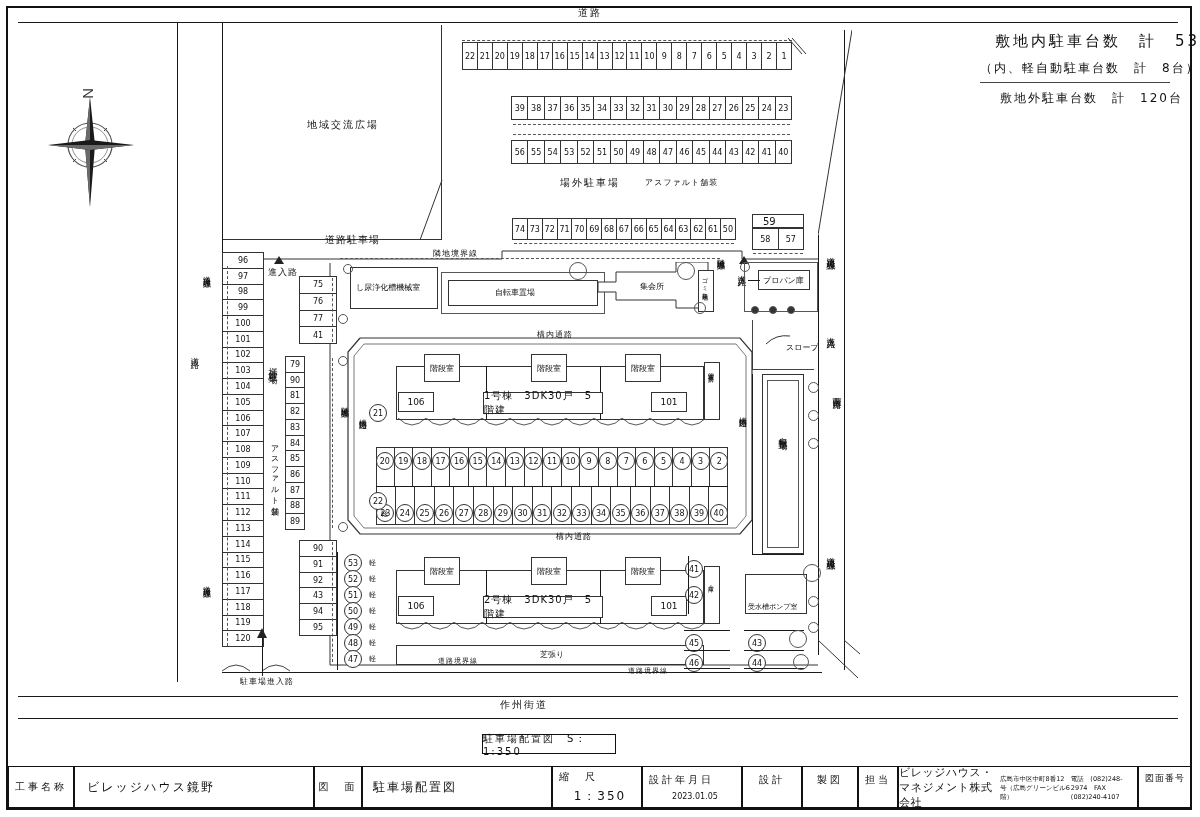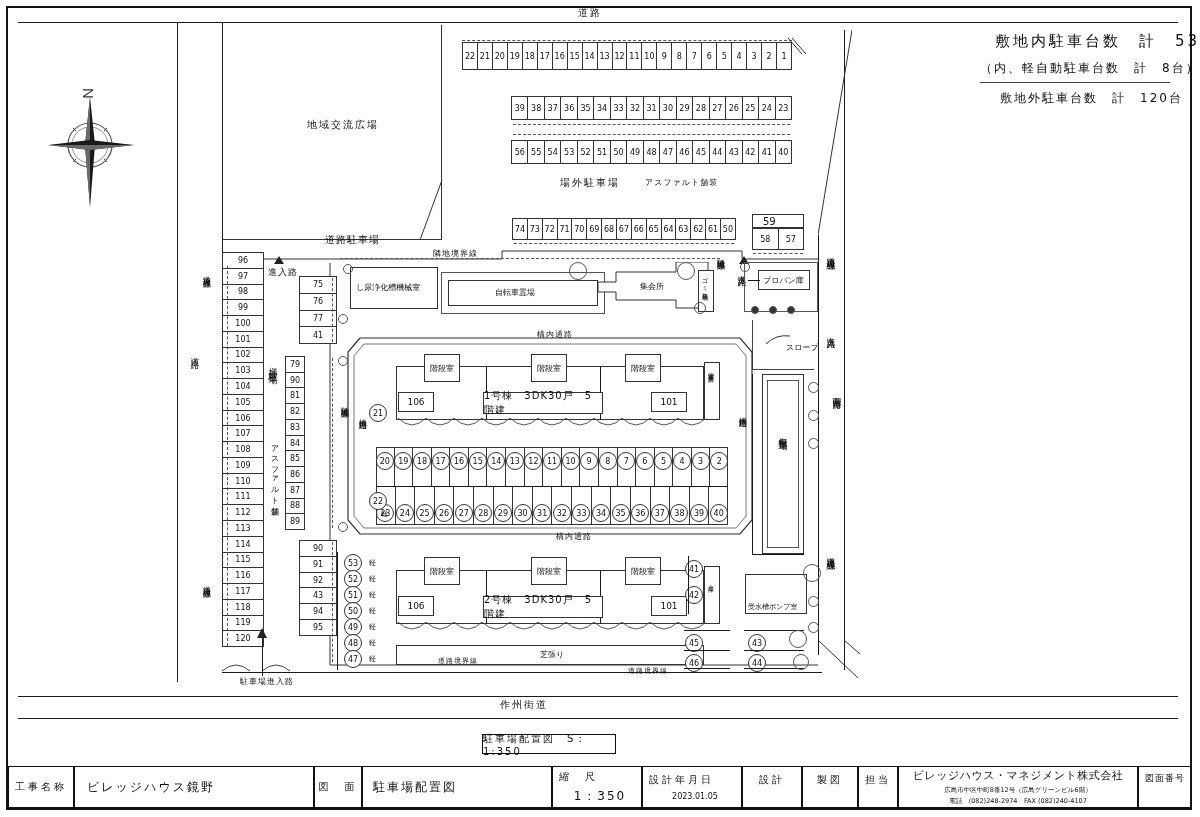--- a/index.html
+++ b/index.html
@@ -581,21 +581,21 @@
   </div>
   <div class="tb" style="left:742px;top:766px;width:60px;height:42px;align-items:flex-start;justify-content:center;padding-top:6px;">
     <span class="tbl">設計</span>
   </div>
   <div class="tb" style="left:802px;top:766px;width:56px;height:42px;align-items:flex-start;justify-content:center;padding-top:6px;">
     <span class="tbl">製図</span>
   </div>
   <div class="tb" style="left:858px;top:766px;width:40px;height:42px;align-items:flex-start;justify-content:center;padding-top:6px;">
     <span class="tbl">担当</span>
   </div>
-  <div class="tb" style="left:898px;top:766px;width:240px;height:42px;flex-direction:column;align-items:center;justify-content:center;">
+  <div class="tb" style="left:898px;top:766px;width:240px;height:42px;flex-direction:row;align-items:center;justify-content:center;">
     <span style="font-size:11px;letter-spacing:0.5px;color:#111;">ビレッジハウス・マネジメント株式会社</span>
     <span style="font-size:6.5px;margin-top:3px;color:#111;">広島市中区中町8番12号（広島グリーンビル6階）</span>
     <span style="font-size:6.5px;margin-top:2px;color:#111;">電話　(082)248-2974　FAX (082)240-4107</span>
   </div>
   <div class="tb" style="left:1138px;top:766px;width:54px;height:42px;align-items:flex-start;justify-content:center;padding-top:5px;">
     <span style="font-size:9px;letter-spacing:1px;color:#111;">図面番号</span>
   </div>
 </div>
 
 </body></html>

